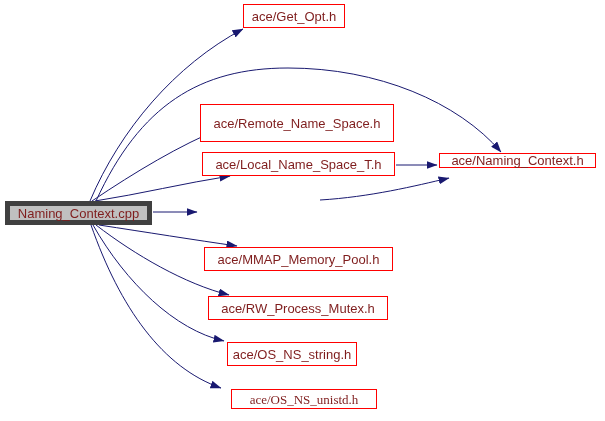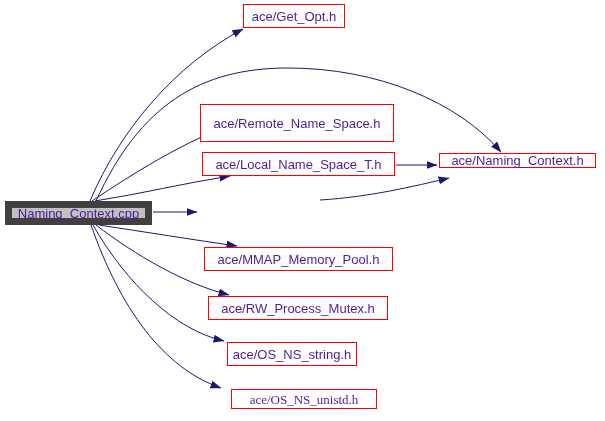--- a/index.html
+++ b/index.html
@@ -25,32 +25,32 @@
   .edge {
     fill: none;
     stroke: #191970;
     stroke-width: 1;
   }
   .node {
     position: absolute;
     box-sizing: border-box;
     background: #ffffff;
     border: 1px solid #ff0000;
-    color: #4c1d95;
+    color: #7f1d1d;
     font-size: 13px;
     line-height: 1;
     display: flex;
     align-items: center;
     justify-content: center;
     white-space: nowrap;
     cursor: pointer;
   }
   .node.root {
     background: #c0c0c0;
-    border: 7px solid #404040;
+    border: 5px solid #404040;
     cursor: default;
   }
   
   #n-root     { left:   5px; top: 201px; width: 147px; height: 24px; }
   #n-getopt   { left: 243px; top:   4px; width: 102px; height: 24px; }
   #n-remote   { left: 200px; top: 104px; width: 194px; height: 38px; }
   #n-local    { left: 202px; top: 152px; width: 193px; height: 24px; }
   #n-registry { left: 200px; top: 200px; width: 196px; height: 25px; }
   #n-naming   { left: 439px; top: 153px; width: 157px; height: 15px; }
   #n-mmap     { left: 204px; top: 247px; width: 189px; height: 24px; }

